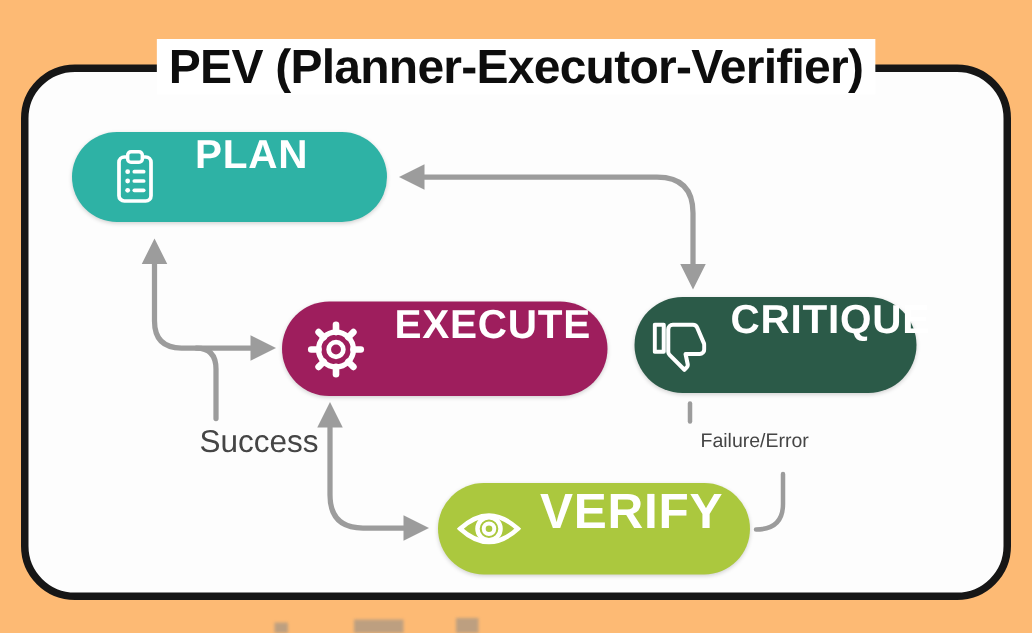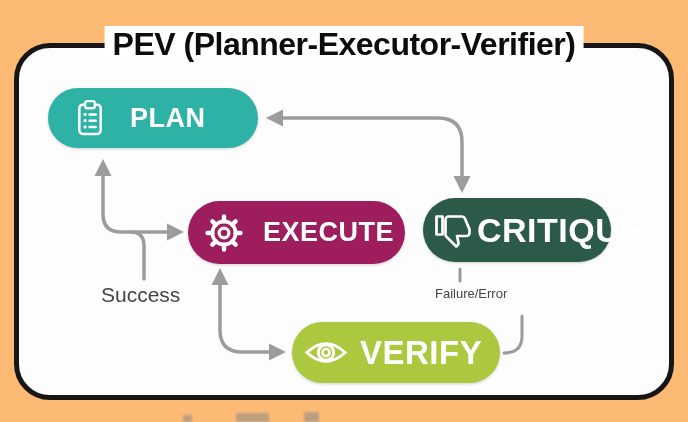--- a/index.html
+++ b/index.html
@@ -15,32 +15,32 @@
     border:5px solid var(--border);border-radius:36px;background:#fdfdfd;z-index:1;}
 
   .title{position:absolute;left:50%;top:26px;transform:translateX(-50%);
     z-index:4;background:#ffffff;padding:0 8px;white-space:nowrap;
     font-size:32px;font-weight:700;letter-spacing:-0.5px;color:#0d0d0d;}
 
   svg.arrows{position:absolute;left:0;top:0;z-index:2;pointer-events:none;}
   .edge{stroke:var(--arrow);stroke-width:3.5;fill:none;stroke-linecap:round;}
   .head{fill:var(--arrow);stroke:none;}
 
-  .node{position:absolute;display:flex;align-items:center;z-index:3;
+  .node{position:absolute;display:flex;z-index:3;
     border-radius:999px;color:#fff;font-weight:700;
     box-shadow:0 1px 3px rgba(0,0,0,.18);}
   .node .lbl{letter-spacing:.5px;}
   .node .ic{display:flex;align-items:center;justify-content:center;flex:0 0 auto;}
 
   .node-plan{left:48px;top:88px;width:210px;height:60px;padding-left:26px;gap:24px;font-size:27px;}
   .node-execute{left:188px;top:201px;width:217px;height:63px;padding-left:14px;gap:17px;font-size:27px;}
-  .node-critique{left:423px;top:198px;width:188px;height:64px;padding-left:12px;gap:6px;font-size:34px;}
+  .node-critique{left:423px;top:198px;width:188px;height:64px;padding-left:12px;gap:16px;font-size:27px;}
   .node-verify{left:292px;top:322px;width:208px;height:61px;padding-left:12px;gap:12px;font-size:33px;}
 
-  .flabel{position:absolute;z-index:3;color:var(--labeltxt);font-size:21px;white-space:nowrap;}
+  .flabel{position:absolute;z-index:3;color:var(--labeltxt);font-size:21px;white-space:nowrap;margin-left:32px;}
   .lab-success{left:101px;top:283px;}
   .lab-failure{left:435px;top:286px;font-size:13px;}
   .lab-answer{left:538px;top:339px;}
 
   .cutoff{position:absolute;background:#8a8a8a;opacity:.55;filter:blur(1px);z-index:0;}
   .c1{left:183px;top:415px;width:9px;height:7px;}
   .c2{left:236px;top:413px;width:33px;height:9px;}
   .c3{left:304px;top:412px;width:15px;height:10px;}
 
   .icon-svg{display:block;}

